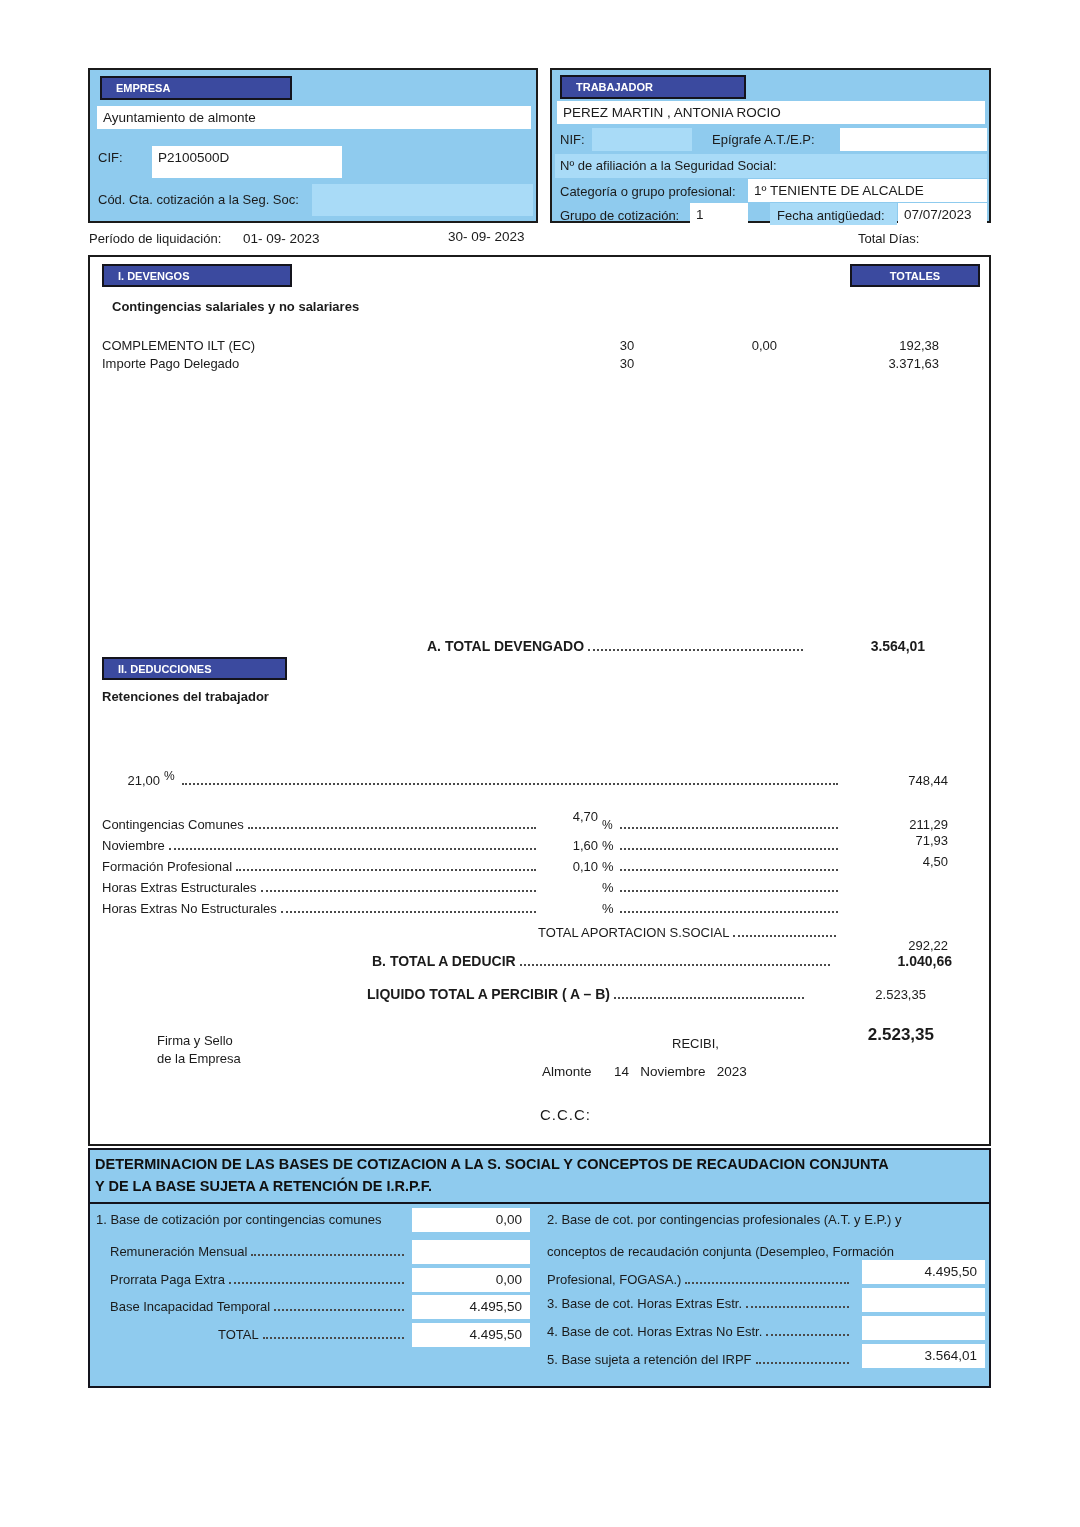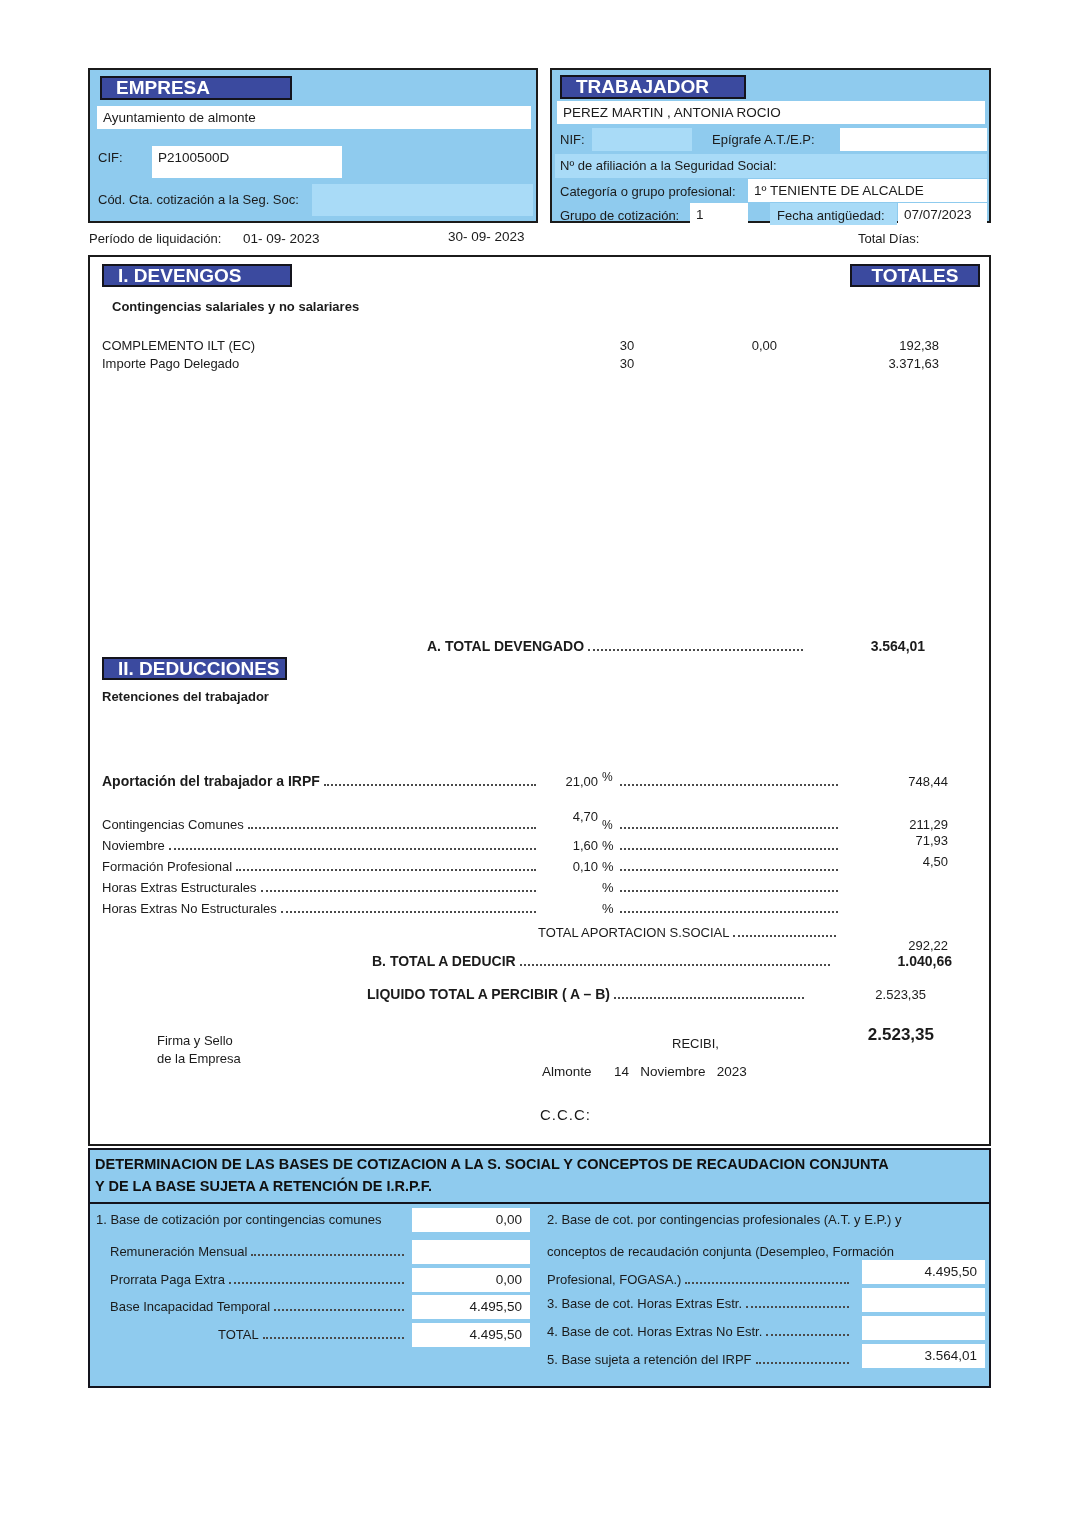--- a/index.html
+++ b/index.html
@@ -7,21 +7,21 @@
   .page {
     position:relative; width:1080px; height:1527px; background:#ffffff;
     font-family:"Liberation Sans", sans-serif; color:#1b1b1b; font-size:13px;
     overflow:hidden;
   }
   .abs { position:absolute; }
   .b { font-weight:bold; }
   .bluebox { background:#8fcbee; border:2px solid #1b1b1b; }
   .navybar {
     background:#3b4a9f; border:2px solid #14141d; color:#ffffff;
-    font-weight:bold; font-size:19px; line-height:20px; padding-left:14px;
+    font-weight:bold; font-size:11px; line-height:20px; padding-left:14px;
   }
   .wfield { background:#ffffff; font-size:13.5px; line-height:23px; padding:0 6px; }
   .lfield { background:#a9dbf7; }
   .num { text-align:right; }
   .mainbox { background:#ffffff; border:2px solid #1b1b1b; }
   .leader { flex:1 1 auto; border-bottom:2px dotted #4a4a4a; margin:0 4px 3px 4px; min-width:8px; }
   .flexrow { display:flex; align-items:baseline; }
   .devrow { position:absolute; left:12px; width:860px; height:17px; }
   .devconcepto { position:absolute; left:0; top:0; }
   .devdias { position:absolute; left:500px; width:50px; top:0; text-align:center; }
@@ -106,24 +106,20 @@
     <div class="totrow" style="left:337px; top:381px; width:525px;">
       <span class="b">A. TOTAL DEVENGADO</span>
       <div class="leader" style="max-width:215px;"></div>
       <span class="b num" style="width:118px;">3.564,01</span>
     </div>
 
     <div class="abs navybar" style="left:12px; top:400px; width:185px; height:23px;">II. DEDUCCIONES</div>
     <span class="abs b" style="left:12px; top:432px;">Retenciones del trabajador</span>
 
     <div class="dedrow" style="top:516px; font-size:14px;">
-      <div class="lblwrap">
-          <span class="b">Aportación del trabajador a IRPF</span>
-          <div class="leader"></div>
-        </div>
       <span class="pct" style="font-size:13px;">21,00</span>
       <span class="psym sup" style="font-size:12px;">%</span>
       <div class="leader"></div>
       <span class="dval" style="font-size:13px;">748,44</span>
     </div>
     <div class="dedrow" style="top:560px;">
       <div class="lblwrap">
           <span>Contingencias Comunes</span>
           <div class="leader"></div>
         </div>

